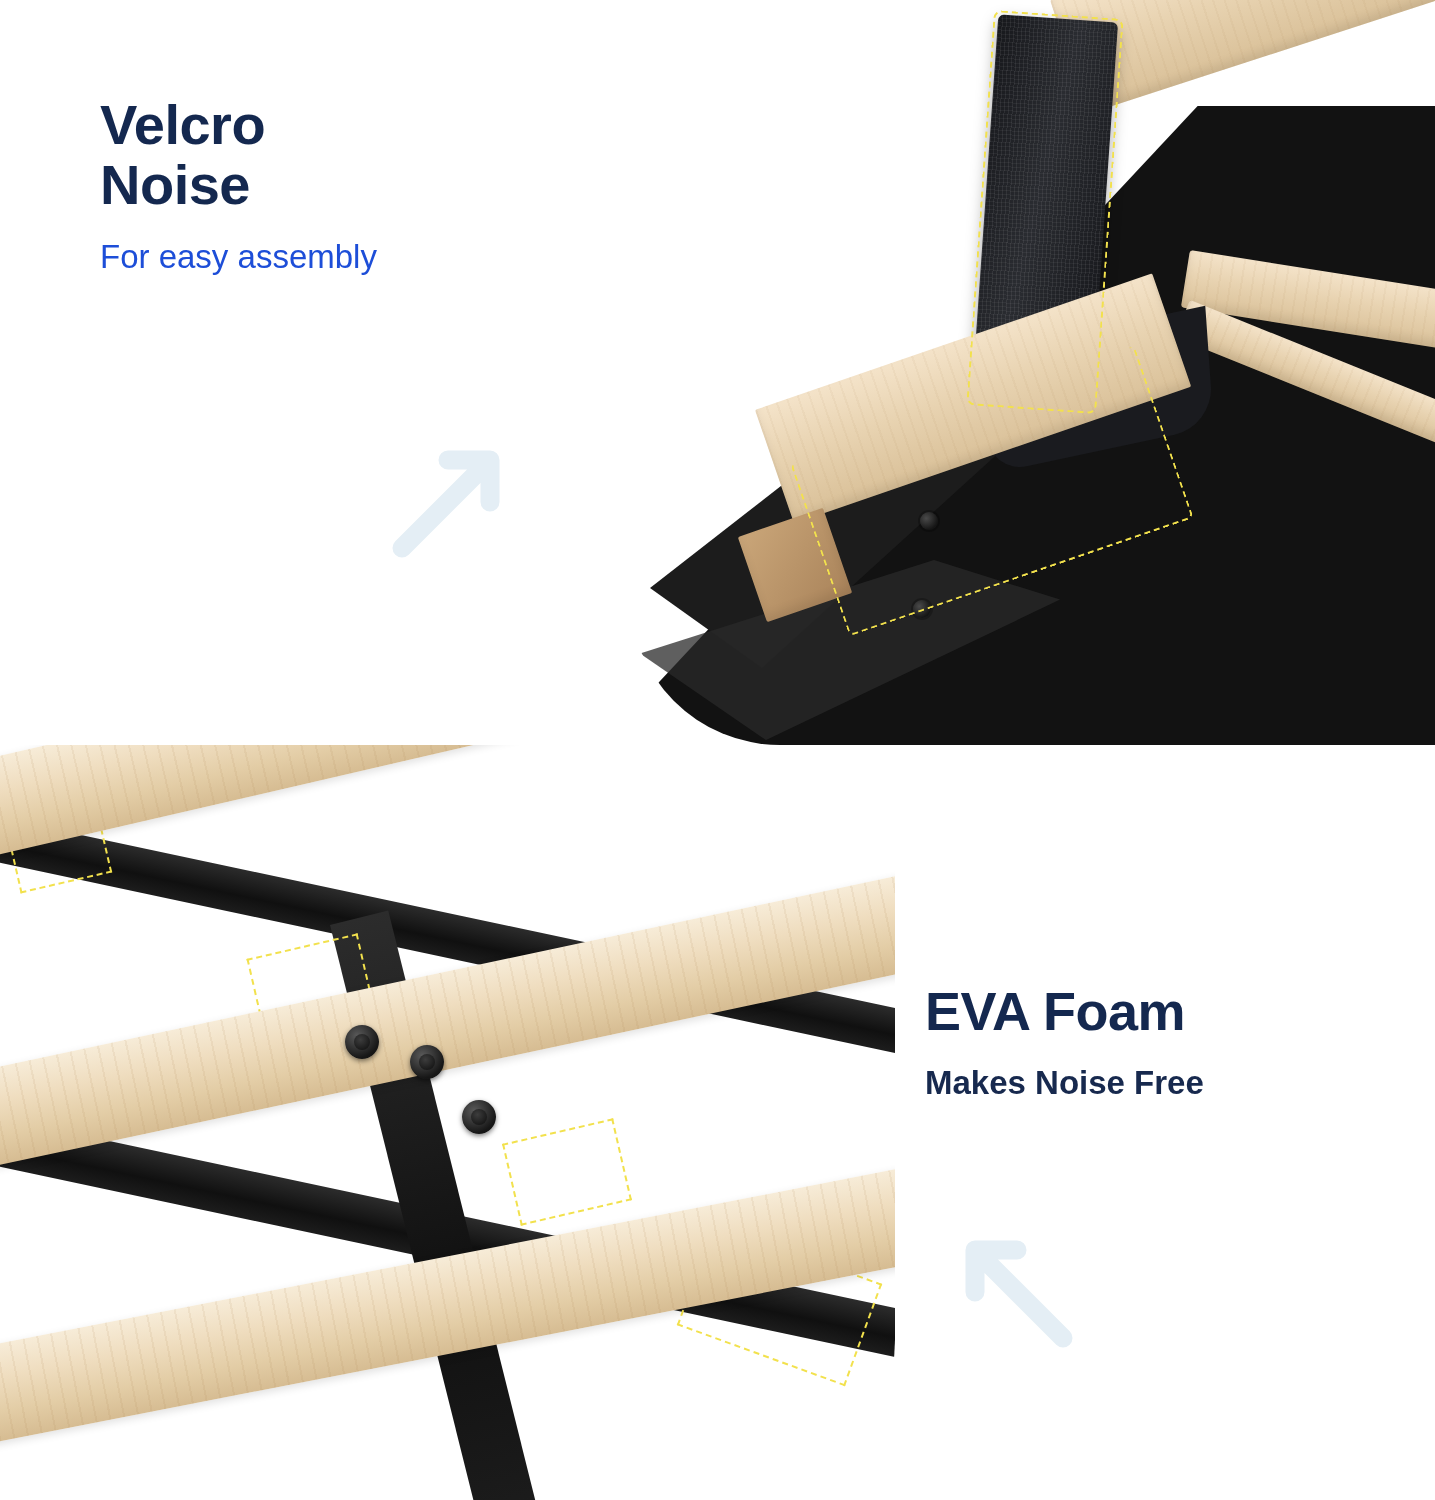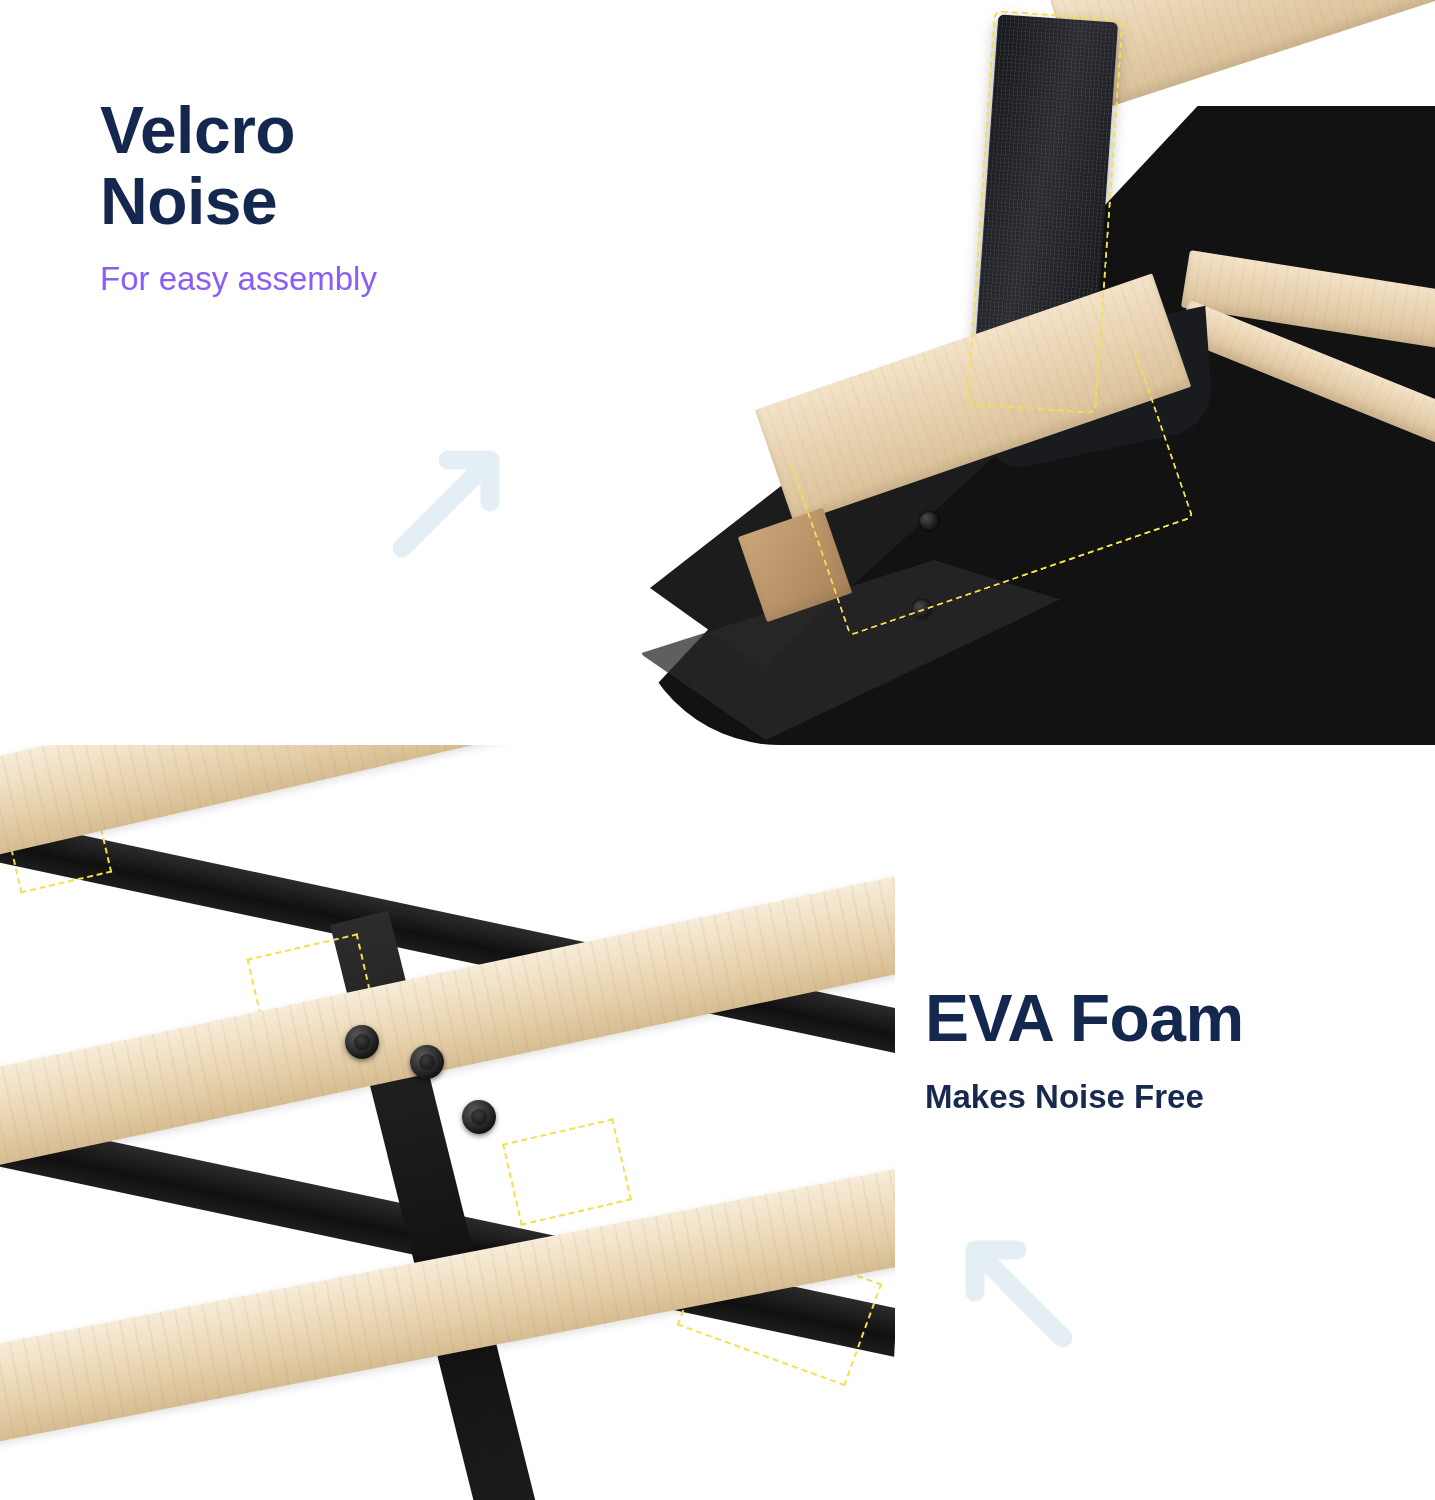--- a/index.html
+++ b/index.html
@@ -159,28 +159,28 @@
   }
 
   
   .top-text {
     position: absolute;
     left: 100px; top: 95px;
     width: 470px;
   }
   .headline {
     color: #14284f;
-    font-size: 66px;
+    font-size: 56px;
     line-height: 1.08;
     font-weight: bold;
     letter-spacing: -0.5px;
     margin: 0;
   }
   .subline {
-    color: #8b5cf6;
+    color: #1d4ed8;
     font-size: 33px;
     font-weight: 400;
     margin: 22px 0 0 0;
   }
 
   
   .arrow-top {
     position: absolute;
     left: 390px; top: 430px;
     width: 130px; height: 130px;
@@ -258,21 +258,21 @@
   }
 
   .bottom-text {
     position: absolute;
     left: 925px; top: 235px;
     width: 470px;
     text-align: left;
   }
   .headline-2 {
     color: #14284f;
-    font-size: 66px;
+    font-size: 54px;
     font-weight: bold;
     margin: 0;
     letter-spacing: -0.5px;
     white-space: nowrap;
   }
   .subline-2 {
     color: #17294e;
     font-size: 33px;
     font-weight: 700;
     margin: 22px 0 0 0;

